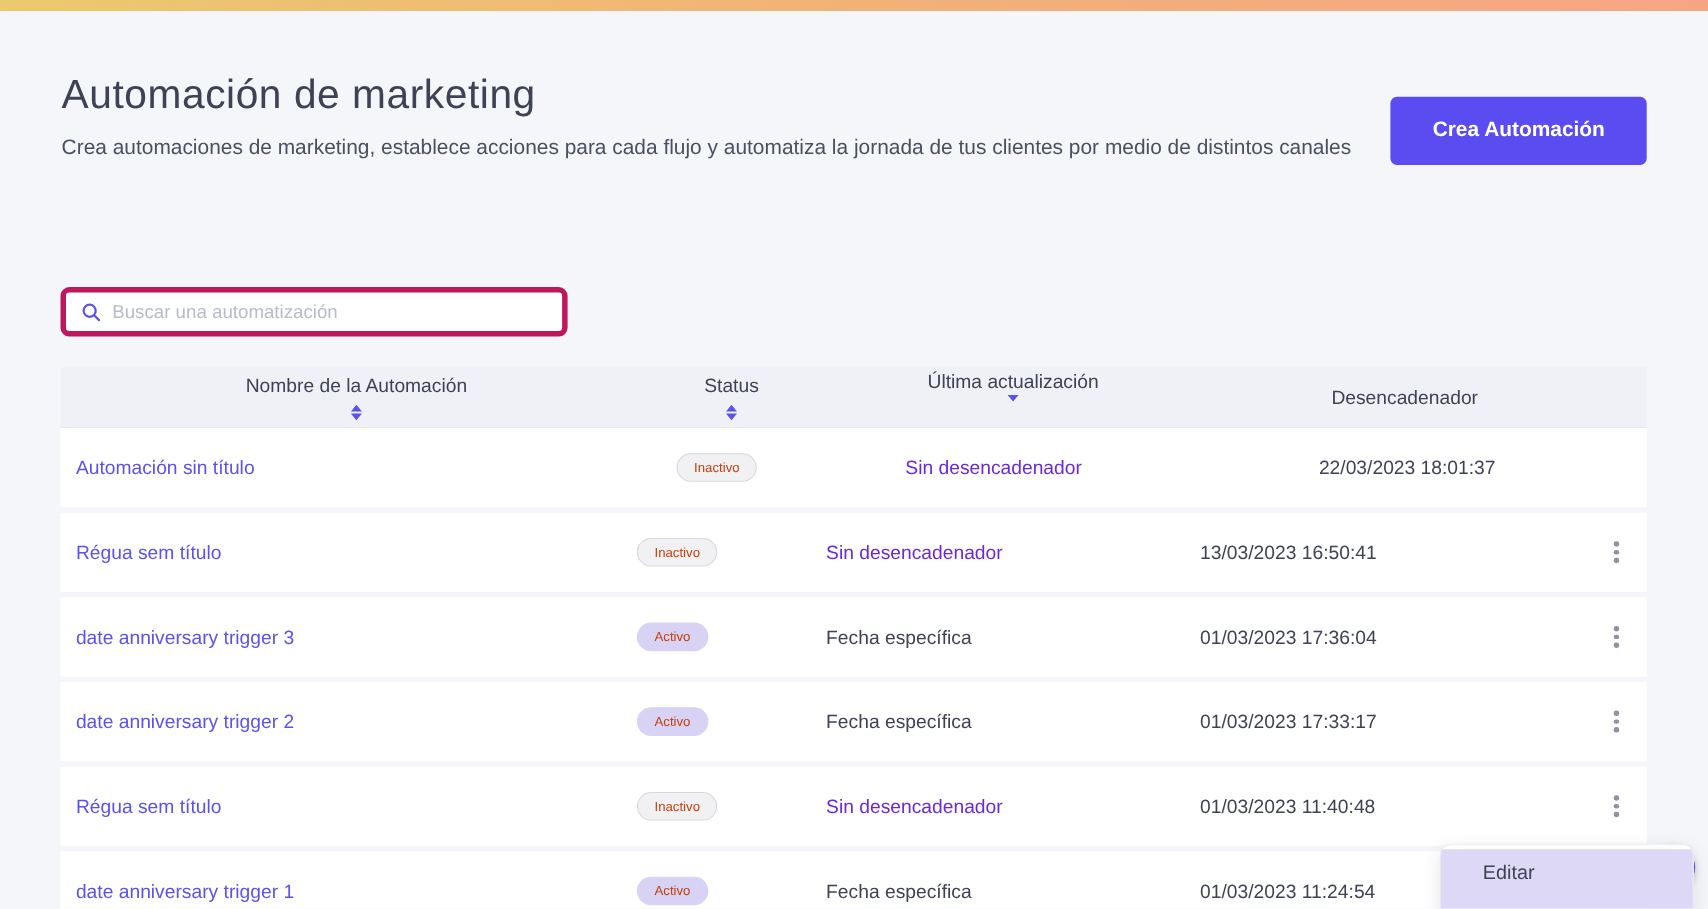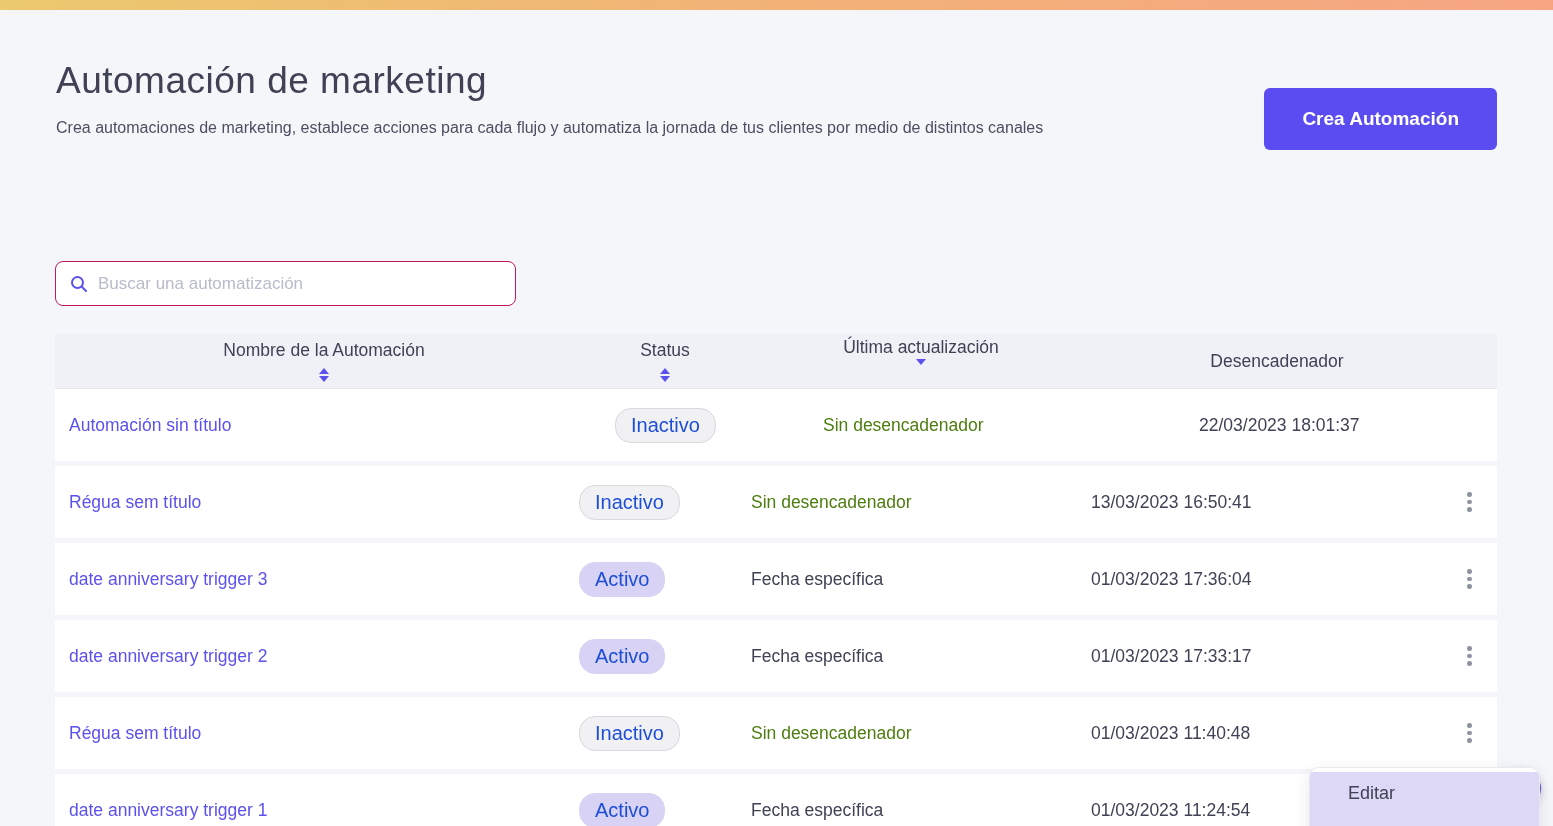--- a/index.html
+++ b/index.html
@@ -9,42 +9,42 @@
     font-family: "Liberation Sans", sans-serif;
     background: #f5f6f9;
     color: #3f4254;
     position: relative;
   }
   .topbar {
     height: 10px; width: 100%;
     background: linear-gradient(to right, #ebc96e, #f2b277, #f6a583);
   }
   .header-section {
-    display: flex; justify-content: space-between; align-items: flex-start;
+    display: flex; justify-content: space-between; align-items: center;
     padding: 0 56px; margin-top: 50px;
   }
   .page-title {
     font-size: 37px; font-weight: 300; color: #3f4254; letter-spacing: 0.5px;
   }
   .page-subtitle {
-    margin-top: 17px; font-size: 16px; color: #4a5060; font-weight: 400;
+    margin-top: 17px; font-size: 19px; color: #4a5060; font-weight: 400;
   }
   .create-btn {
     background: #5a4cf0; color: #ffffff; border: none;
     font-family: "Liberation Sans", sans-serif;
     font-size: 19px; font-weight: 700;
     padding: 0 38px; height: 62px; border-radius: 6px;
     margin-top: 28px; cursor: pointer; white-space: nowrap; flex-shrink: 0;
   }
   .search-wrap {
     margin: 111px 56px 0 55px;
   }
   .search-box {
     width: 461px; height: 45px; background: #ffffff;
-    border: 1px solid #be185d; border-radius: 8px;
+    border: 5px solid #be185d; border-radius: 8px;
     display: flex; align-items: center; padding: 0 14px; gap: 10px;
   }
   .search-box svg { flex-shrink: 0; }
   .search-input {
     border: none; outline: none; flex: 1; font-size: 17px;
     font-family: "Liberation Sans", sans-serif;
     color: #3f4254; background: transparent;
   }
   .search-input::placeholder { color: #b7bbca; }
   .table { margin: 28px 56px 0 55px; width: 1442px; position: relative; }
@@ -69,26 +69,26 @@
     border-right: 5px solid transparent; border-top: 6px solid #5b51ed;
   }
   .t-row {
     height: 72px; background: #ffffff; padding-left: 14px;
     margin-top: 5px; font-size: 17.5px;
   }
   .t-row:first-of-type { margin-top: 0; gap: 36px; }
   .cell-name { color: #5b51ed; cursor: pointer; }
   .badge {
     display: inline-block; padding: 5px 15px; border-radius: 16px;
-    font-size: 20px; color: #1d4ed8; justify-self: start;
+    font-size: 12px; color: #c2410c; justify-self: start;
   }
   .badge.inactive { background: #f1f1f4; border: 1px solid #d8d9de; }
   .badge.active { background: #d8d2f4; border: 1px solid #d8d2f4; }
   .cell-trigger { color: #3f4254; }
-  .cell-trigger.muted { color: #4d7c0f; }
+  .cell-trigger.muted { color: #6d28d9; }
   .cell-updated { color: #3f4254; }
   .cell-actions { display: flex; justify-content: flex-end; padding-right: 24px; }
   .kebab {
     display: inline-flex; flex-direction: column; gap: 3px;
     cursor: pointer; padding: 4px;
   }
   .kebab i {
     width: 4.5px; height: 4.5px; border-radius: 50%; background: #8d93a0; display: block;
   }
   .context-menu {

